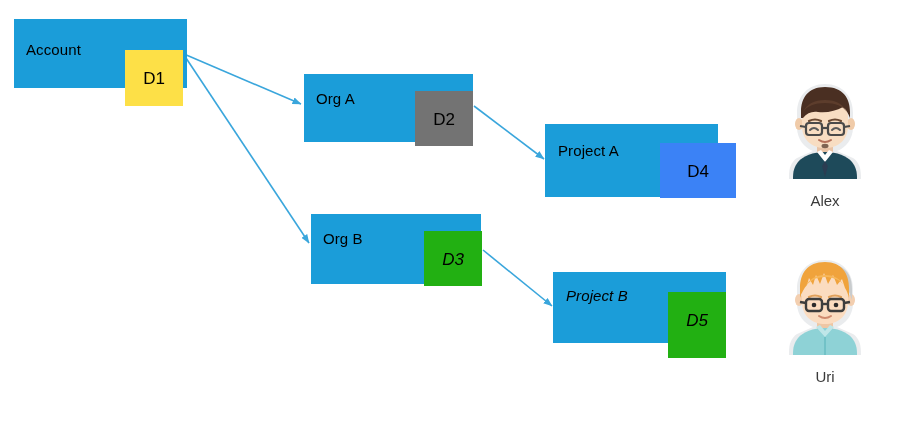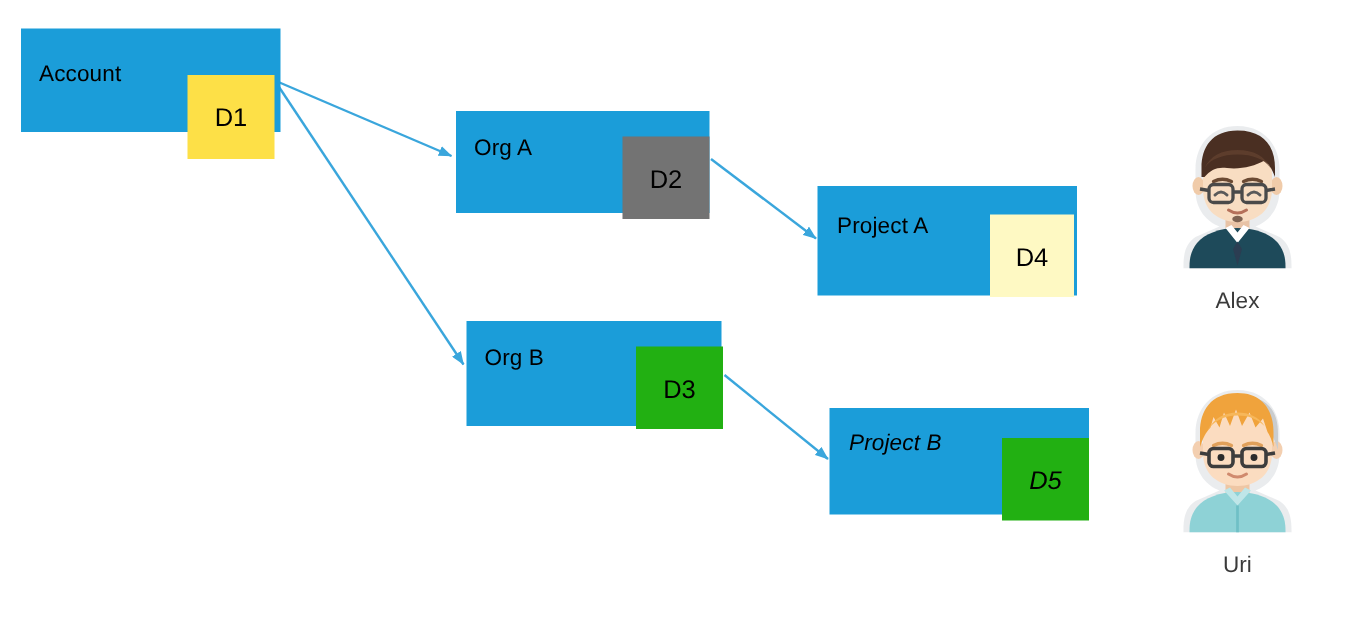--- a/index.html
+++ b/index.html
@@ -123,37 +123,37 @@
     <div class="node-main" style="width: 169px; height: 68px; background: rgb(27, 157, 217);"></div>
     <div class="node-label" style="left:12px; top:15px;">Org A</div>
     <div class="node-badge" style="left: 111px; top: 17px; width: 58px; height: 55px; background: #737373;">
       <div class="node-badge-label" style="top:19px;">D2</div>
     </div>
   </div>
 
   <div class="node" style="left:545px; top:124px; width:173px; height:74px;padding-left:33px;">
     <div class="node-main" style="width: 173px; height: 73px; background: rgb(27, 157, 217);"></div>
     <div class="node-label" style="left:13px; top:17px;">Project A</div>
-    <div class="node-badge" style="left: 115px; top: 19px; width: 56px; height: 55px; background: #fef9c3;">
+    <div class="node-badge" style="left: 115px; top: 19px; width: 76px; height: 55px; background: #3b82f6;">
       <div class="node-badge-label" style="top:19px;">D4</div>
     </div>
   </div>
 
   <div class="node" style="left:311px; top:214px; width:140px; height:72px;">
     <div class="node-main" style="width: 170px; height: 70px; background: rgb(27, 157, 217);"></div>
     <div class="node-label" style="left:12px; top:15px;">Org B</div>
-    <div class="node-badge" style="left: 113px; top: 17px; width: 58px; height: 55px; background: rgb(34, 176, 18);">
+    <div class="node-badge" style="left: 113px; top: 17px; width: 58px; height: 55px; background: rgb(34, 176, 18); font-style: italic;">
       <div class="node-badge-label" style="top:19px;">D3</div>
     </div>
   </div>
 
   <div class="node" style="left:553px; top:272px; width:173px; height:75px;font-style:italic;">
     <div class="node-main" style="width: 173px; height: 71px; background: rgb(27, 157, 217);"></div>
     <div class="node-label" style="left:13px; top:14px;">Project B</div>
-    <div class="node-badge" style="left: 115px; top: 20px; width: 58px; height: 55px; background: rgb(34, 176, 18);">
+    <div class="node-badge" style="left: 115px; top: 20px; width: 58px; height: 66px; background: rgb(34, 176, 18);">
       <div class="node-badge-label" style="top:19px;">D5</div>
     </div>
   </div>
 
   <div class="person" style="left:787px; top:82px; width:76px;">
     <div class="person-avatar">
       <svg viewBox="0 0 76 97" width="76" height="97" xmlns="http://www.w3.org/2000/svg">
 
         <path d="M38 2 C55 2 66 14 66 31 L66 45 C66 58 58 66 50 69
                  L66 76 C72 80 74 86 74 95 L74 97 L2 97 L2 95

